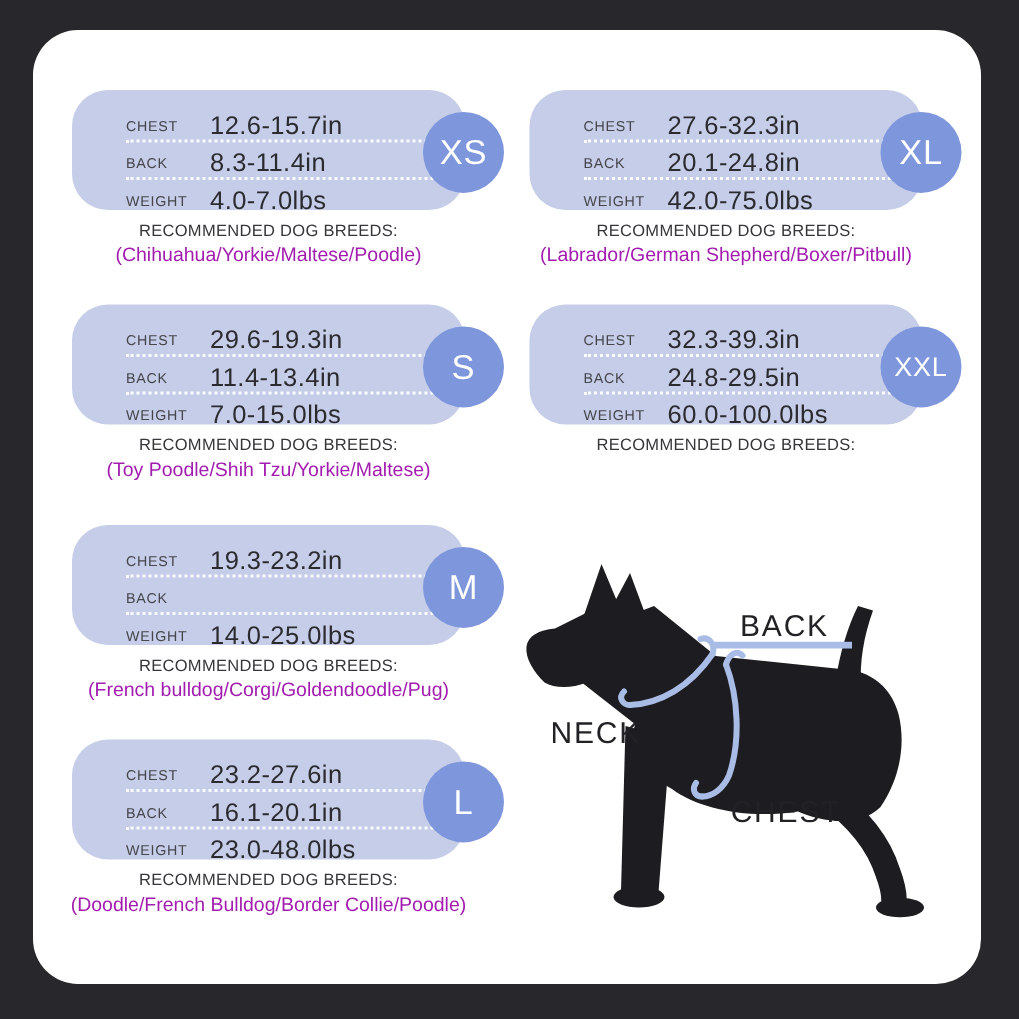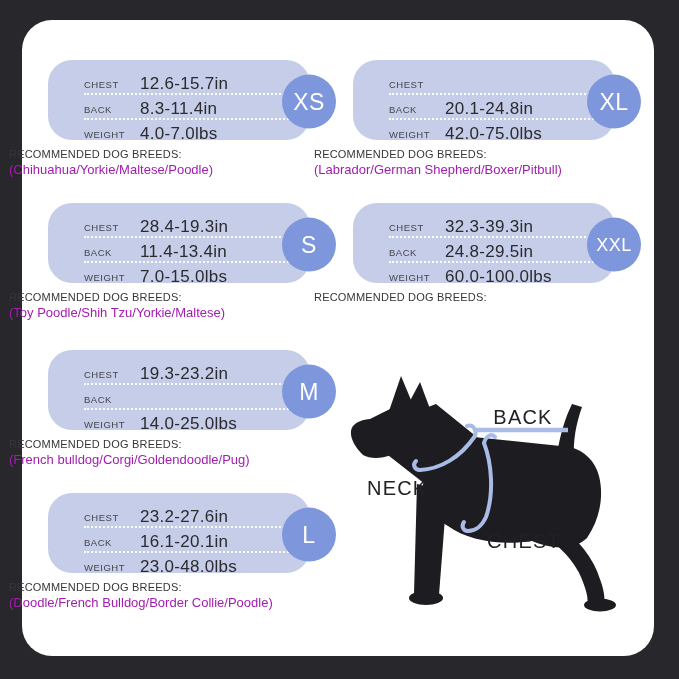--- a/index.html
+++ b/index.html
@@ -31,21 +31,21 @@
     color:#2b2b2f; line-height:1; padding-bottom:1px;
   }
   .badge {
     position:absolute; right:-26px; top:50%; transform:translateY(-47%);
     width:54px; height:54px; border-radius:50%;
     background:var(--badge_bg,#7e96db); color:var(--badge_text,#ffffff);
     font-weight:normal; font-size:23px; letter-spacing:.5px;
     display:flex; align-items:center; justify-content:center; z-index:2;text-align:right;
   }
   .badge.badge-sm { font-size:18px; }
-  .rec { width:340px; margin-left:-39px; }
+  .rec { width:340px; margin-left:-39px; text-align:center; }
   .rec-title { margin-top:8px; font-size:11px; letter-spacing:.2px; color:#36363a; }
   .rec-breeds { margin-top:2px; font-size:13px; color:#a21caf; line-height:1.22; white-space:pre-line; }
   .dog-wrap { position:absolute; left:318px; top:342px; width:330px; height:300px; }
   .dog-label {
     font-family:"Liberation Sans", sans-serif;
     font-size:20px; fill:#222226; letter-spacing:1.2px;
   }
 </style>
 </head>
 <body>
@@ -72,20 +72,21 @@
       <div class="rec">
         <div class="rec-title">RECOMMENDED DOG BREEDS:</div>
         <div class="rec-breeds">(Chihuahua/Yorkie/Maltese/Poodle)</div>
       </div>
     </div>
 
     <div class="card-group" style="left:331px;top:40px">
       <div class="card">
         <div class="mrow">
           <span class="mlabel">CHEST</span>
+          <span class="mvalue">27.6-32.3in</span>
         </div>
         <div class="mrow">
           <span class="mlabel">BACK</span>
           <span class="mvalue">20.1-24.8in</span>
         </div>
         <div class="mrow">
           <span class="mlabel">WEIGHT</span>
           <span class="mvalue">42.0-75.0lbs</span>
         </div>
         <div class="badge">XL</div>
@@ -93,21 +94,21 @@
       <div class="rec">
         <div class="rec-title">RECOMMENDED DOG BREEDS:</div>
         <div class="rec-breeds">(Labrador/German Shepherd/Boxer/Pitbull)</div>
       </div>
     </div>
 
     <div class="card-group" style="left:26px;top:183px">
       <div class="card">
         <div class="mrow">
           <span class="mlabel">CHEST</span>
-          <span class="mvalue">28.4-19.3in</span>
+          <span class="mvalue">29.6-19.3in</span>
         </div>
         <div class="mrow">
           <span class="mlabel">BACK</span>
           <span class="mvalue">11.4-13.4in</span>
         </div>
         <div class="mrow">
           <span class="mlabel">WEIGHT</span>
           <span class="mvalue">7.0-15.0lbs</span>
         </div>
         <div class="badge">S</div>

